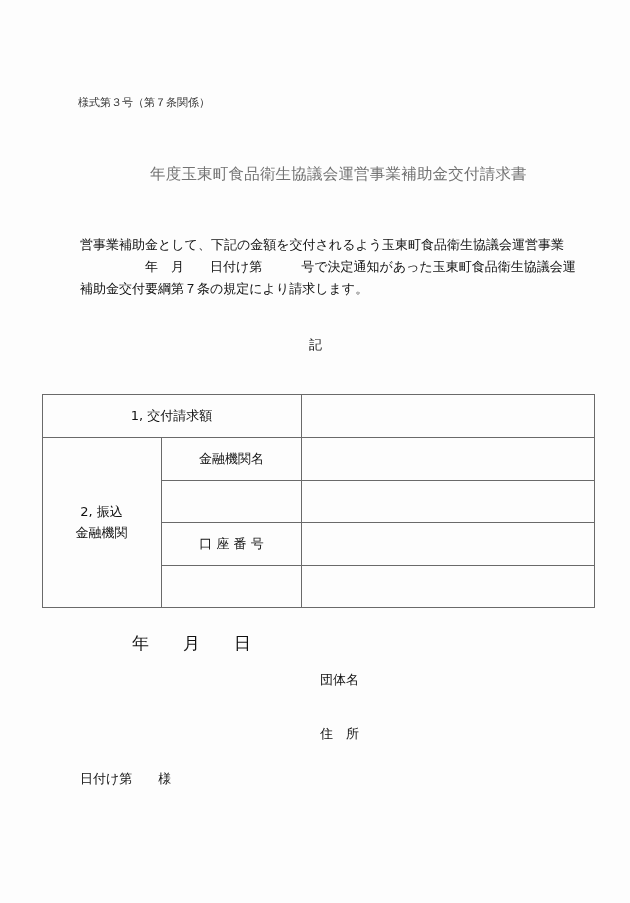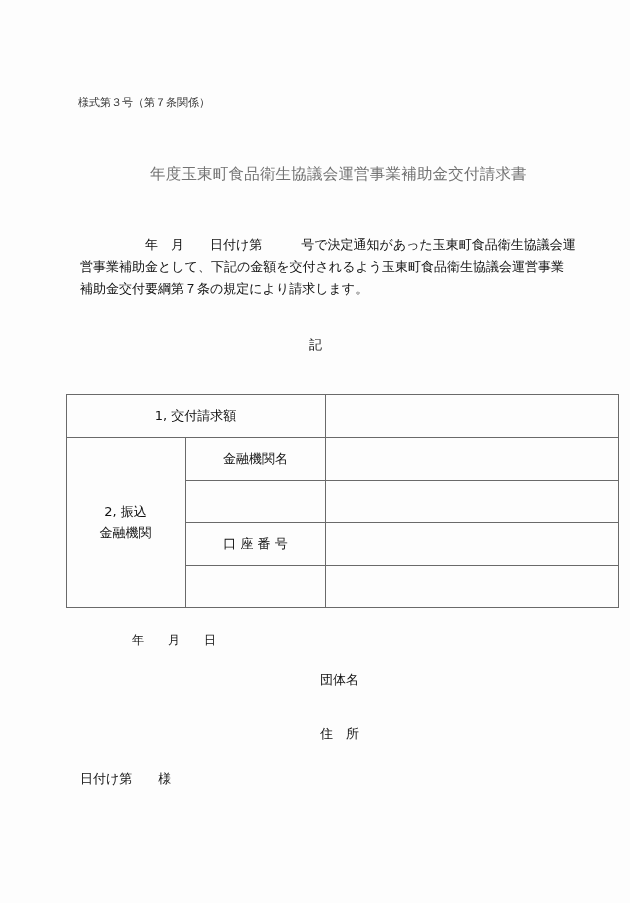--- a/index.html
+++ b/index.html
@@ -25,44 +25,44 @@
       left: 80px; top: 234px; width: 480px;
       font-size: 13px; line-height: 22px; color: #111;
       white-space: normal;
     }
     .body-text .line { display: block; white-space: pre; }
     .ki {
       left: 309px; top: 336px; font-size: 13px; color: #111;
     }
     .grid {
       position: absolute;
-      left: 66px; top: 394px;
+      left: 42px; top: 394px;
       width: 553px; height: 214px;
     }
     .grid .hline { position: absolute; height: 1px; background: #6a6a6a; }
     .grid .vline { position: absolute; width: 1px; background: #6a6a6a; }
     .cell-label {
       position: absolute; display: flex; align-items: center; justify-content: center;
       font-size: 13px; color: #111; text-align: center; line-height: 21px;
     }
-    .date-line { left: 132px; top: 632px; font-size: 12px; color: #111; white-space: pre; }
+    .date-line { left: 132px; top: 632px; font-size: 17px; color: #111; white-space: pre; }
     .org-name { left: 320px; top: 671px; font-size: 13px; color: #111; }
     .address { left: 320px; top: 711px; font-size: 13px; color: #111; white-space: pre; margin-top: 14px; }
     .addressee { left: 80px; top: 770px; font-size: 13px; color: #111; white-space: pre; }
   </style>
 </head>
 <body>
 
 <div class="abs form-number">様式第３号（第７条関係）</div>
 
 <div class="abs doc-title">年度玉東町食品衛生協議会運営事業補助金交付請求書</div>
 
 <div class="abs body-text">
+  <span class="line">営事業補助金として、下記の金額を交付されるよう玉東町食品衛生協議会運営事業</span>
   <span class="line">　　　　　年　月　　日付け第　　　号で決定通知があった玉東町食品衛生協議会運</span>
-  <span class="line">営事業補助金として、下記の金額を交付されるよう玉東町食品衛生協議会運営事業</span>
   <span class="line">補助金交付要綱第７条の規定により請求します。</span>
 </div>
 
 <div class="abs ki">記</div>
 
 <div class="grid">
 
   <div class="hline" style="left:0;top:0;width:553px;"></div>
   <div class="hline" style="left:0;top:213px;width:553px;"></div>
   <div class="vline" style="left:0;top:0;height:214px;"></div>

